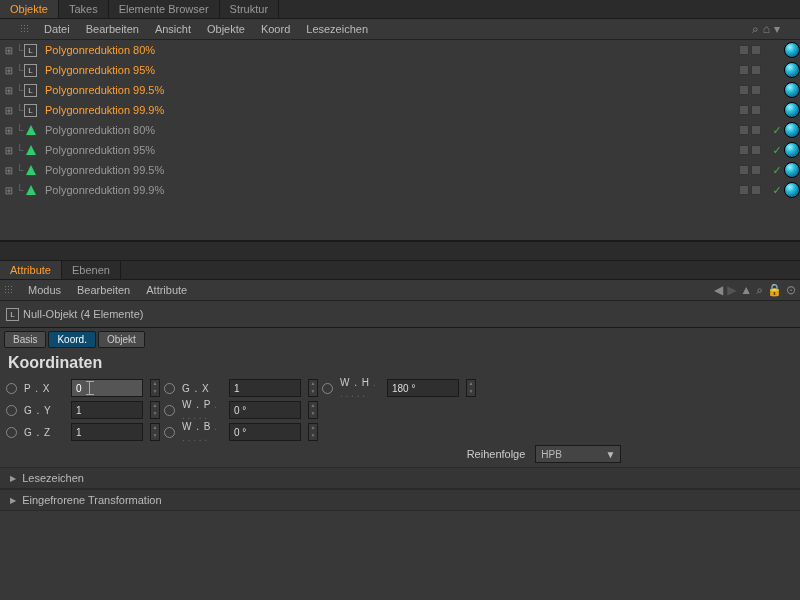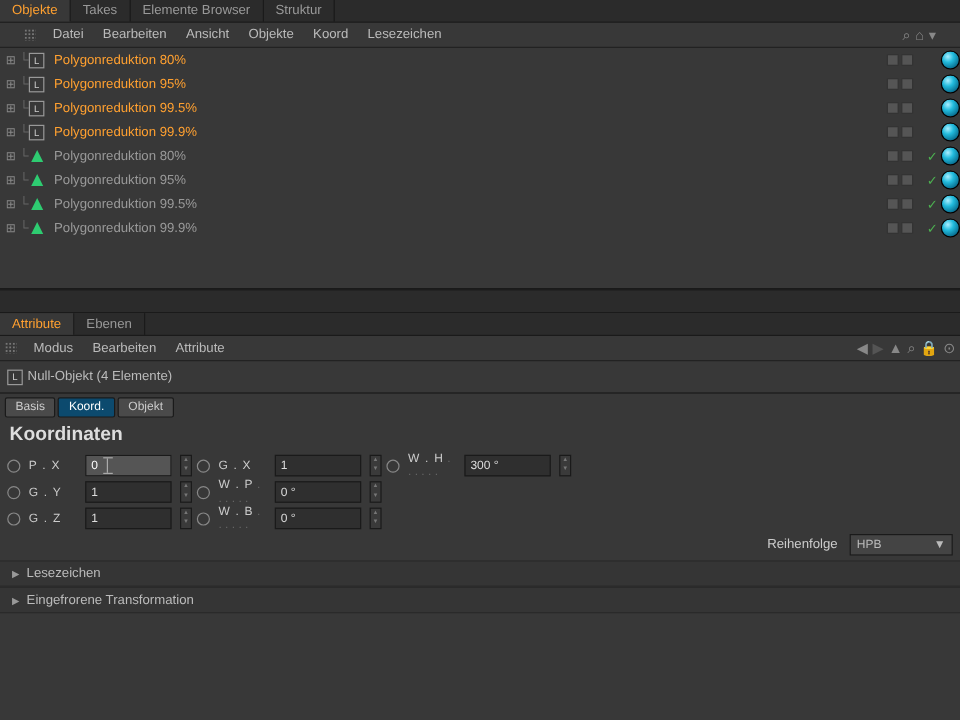--- a/index.html
+++ b/index.html
@@ -318,21 +318,21 @@
         <span class="coord-label">G . X</span>
         <span class="num-input">1</span>
         <span class="spinner">
           <div>▲</div>
           <div>▼</div>
         </span>
       </div>
       <div class="coord-cell">
         <span class="ring"></span>
         <span class="coord-label dots">W . H</span>
-        <span class="num-input">300 °</span>
+        <span class="num-input">180 °</span>
         <span class="spinner">
           <div>▲</div>
           <div>▼</div>
         </span>
       </div>
     </div>
     <div class="coord-row">
       <div class="coord-cell">
         <span class="ring"></span>
         <span class="coord-label">G . Y</span>
@@ -365,21 +365,21 @@
       <div class="coord-cell">
         <span class="ring"></span>
         <span class="coord-label dots">W . B</span>
         <span class="num-input">0 °</span>
         <span class="spinner">
           <div>▲</div>
           <div>▼</div>
         </span>
       </div>
     </div>
-    <div class="coord-row" style="justify-content: flex-end; padding-left: 288px;">
+    <div class="coord-row" style="justify-content: center; padding-left: 288px;">
       <span style="margin-right:6px;color:#ccc">Reihenfolge</span>
       <span class="dropdown">HPB<span>▼</span></span>
     </div>
   </div>
 
 <div class="accordion">
   <span class="arrow">▶</span>
   <span>Lesezeichen</span>
 </div>
 <div class="accordion">

